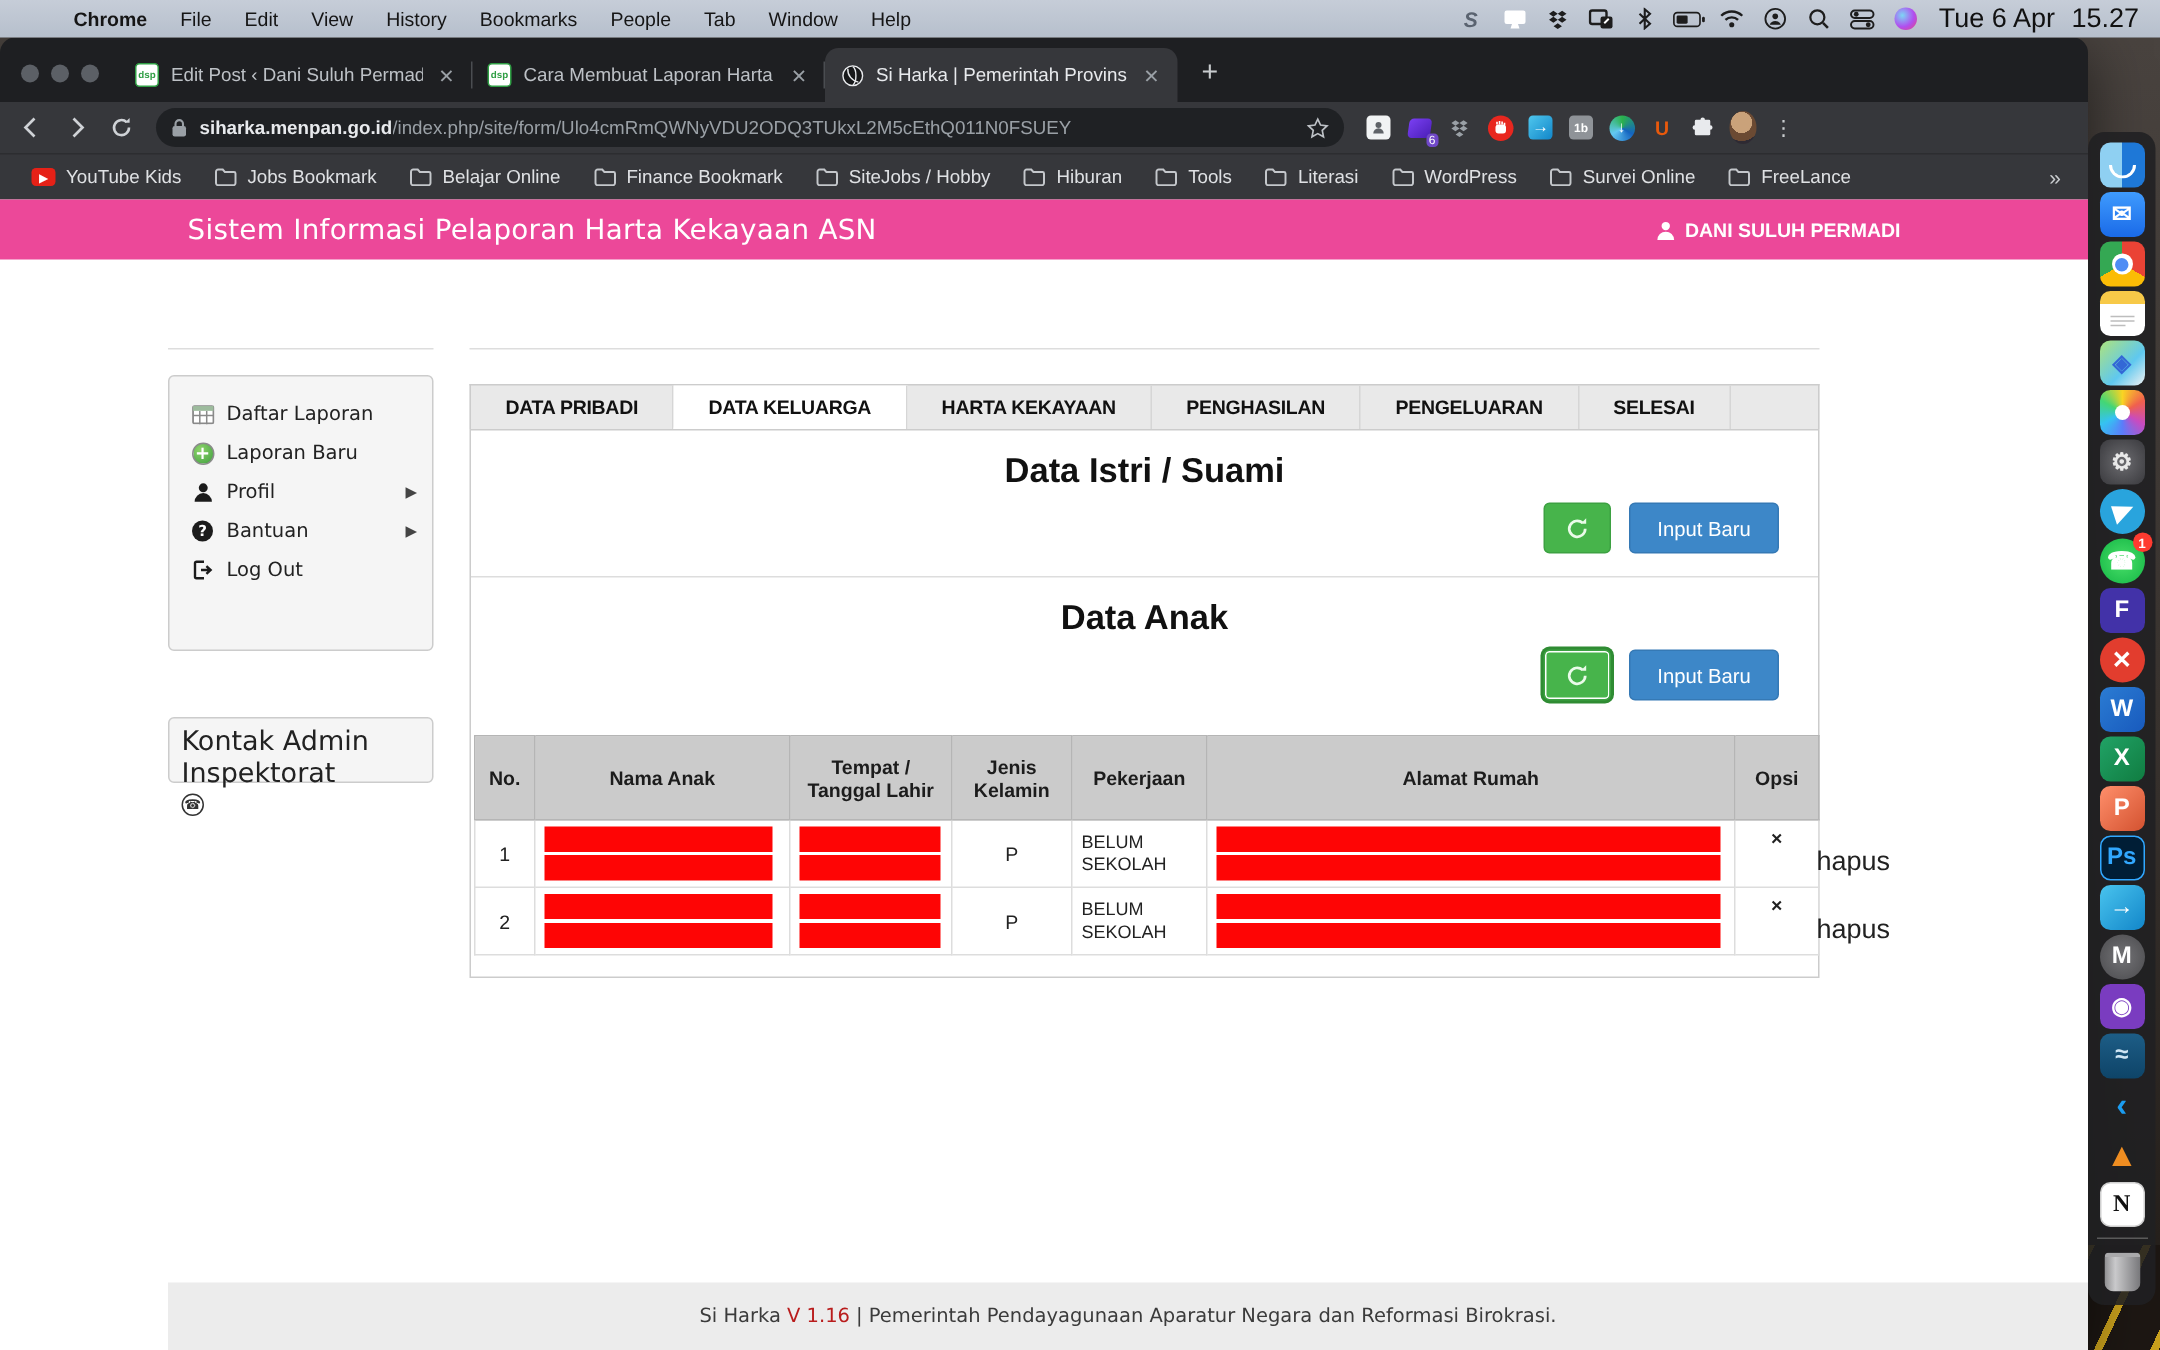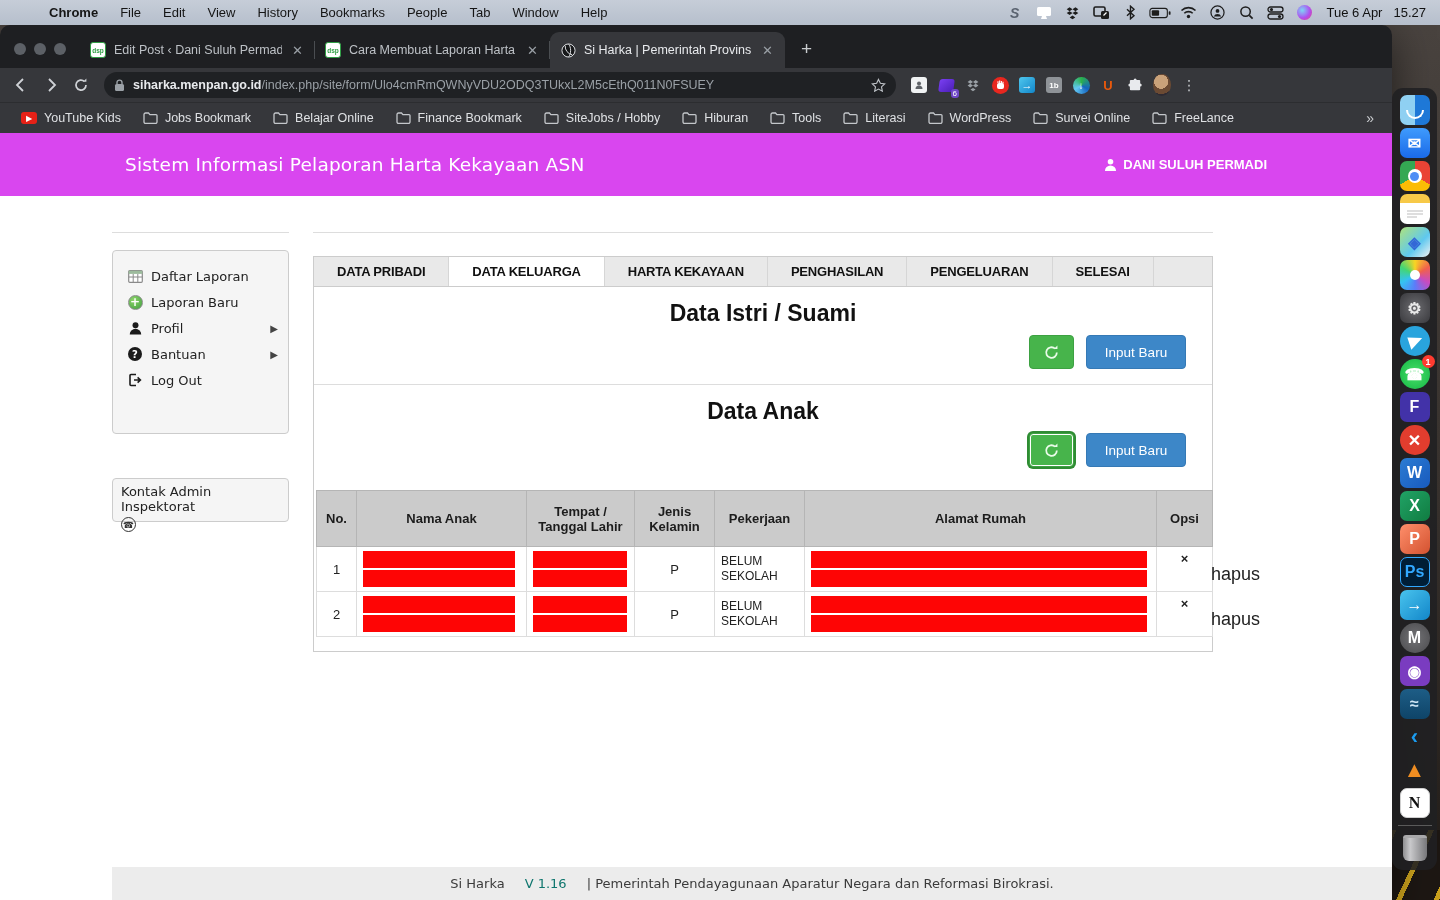--- a/index.html
+++ b/index.html
@@ -11,21 +11,21 @@
     background:repeating-linear-gradient(115deg,#1d1713 0 10px,#caa11d 10px 15px,#1d1713 15px 34px); }
 
   
   .menubar { position:absolute; top:0; left:0; width:1440px; height:25px; background:linear-gradient(#c6cdd8,#b6bfcc);
     display:flex; align-items:center; font-size:13px; color:#151515; z-index:50; }
   .menubar .apple { margin:0 18px 0 20px; font-size:14px; }
   .mb-item { padding:0 11px; }
   .mb-item.app { font-weight:bold; }
   .mb-right { margin-left:auto; display:flex; align-items:center; gap:7px; padding-right:14px; }
   .mb-status { width:22px; height:18px; display:flex; align-items:center; justify-content:center; }
-  .mb-clock { font-size:13px; color:#111; margin-left:4px; white-space:pre; }
+  .mb-clock { font-size:18px; color:#111; margin-left:4px; white-space:pre; }
   .siri-dot { width:15px; height:15px; border-radius:50%; background:radial-gradient(circle at 35% 35%, #7dd6f5, #b04ff0 55%, #e8447a); }
   .slogo { font-style:italic; font-weight:bold; color:#5a6370; font-size:14px; }
 
   
   .chrome { position:absolute; top:25px; left:0; width:1392px; height:875px; border-radius:10px 10px 0 0;
     overflow:hidden; box-shadow:0 10px 40px rgba(0,0,0,.55); z-index:10; }
   .tabstrip { height:43px; background:#1e1f22; display:flex; align-items:flex-end; }
   .win-dots { display:flex; gap:8px; padding:0 14px 13px 14px; align-items:center; }
   .win-dot { width:12px; height:12px; border-radius:50%; background:#5c6066; }
   .tab { width:235px; height:36px; display:flex; align-items:center; gap:8px; padding:0 10px; color:#bdc1c6;
@@ -52,42 +52,42 @@
   .kebab { color:#c9cccf; font-size:14px; letter-spacing:0; }
 
   .bookmarks { height:31px; background:#36373b; border-top:1px solid #2c2d30; display:flex; align-items:center;
     padding:0 12px; gap:4px; color:#dfe1e4; font-size:12.5px; }
   .bm { display:flex; align-items:center; gap:7px; padding:3px 9px; border-radius:12px; white-space:nowrap; }
   .bm-ovf { margin-left:auto; color:#c9cccf; font-size:14px; padding-right:6px; }
   .yt { width:16px; height:12px; background:#e62117; border-radius:3px; color:#fff; font-size:8px; display:flex; align-items:center; justify-content:center; }
 
   
   .page { position:relative; height:767px; background:#fff; }
-  .site-header { height:63px; background:#d946ef; color:#fff; display:flex; align-items:center;
+  .site-header { height:40px; background:#ec4899; color:#fff; display:flex; align-items:center;
     font-family:"DejaVu Sans", sans-serif;gap:12px; }
   .site-title { font-size:18.5px; margin-left:125px; letter-spacing:.2px; }
   .site-user { margin-left:auto; margin-right:125px; font-size:13px; font-weight:bold; display:flex; align-items:center; gap:6px;
     font-family:"Liberation Sans",sans-serif; }
 
   .hr-left { position:absolute; left:112px; top:99px; width:177px; border-top:1px solid #ddd; }
   .hr-main { position:absolute; left:313px; top:99px; width:900px; border-top:1px solid #ddd; }
 
   .side-menu { position:absolute; left:112px; top:117px; width:177px; height:184px; background:#f5f5f5;
     border:1px solid #ccc; border-radius:4px; padding:12px 0 0 14px; font-family:"DejaVu Sans",sans-serif; }
   .sm-item { display:flex; align-items:center; gap:8px; height:26px; font-size:13px; color:#222; }
   .sm-item .caret { margin-left:auto; margin-right:10px; color:#444; font-size:10px; }
   .sm-ic { width:16px; height:16px; display:flex; align-items:center; justify-content:center; }
   .qmark { width:14px; height:14px; border-radius:50%; background:#1b1b1b; color:#fff; font-size:10px; font-weight:bold;
     display:flex; align-items:center; justify-content:center; }
   .plusc { width:15px; height:15px; border-radius:50%; background:radial-gradient(circle at 35% 30%, #8ed46a, #3f9f3f); color:#fff;
     font-size:12px; font-weight:bold; display:flex; align-items:center; justify-content:center; border:1px solid #8b8b8b; }
 
   .contact-box { position:absolute; left:112px; top:345px; width:177px; height:44px; background:#f5f5f5;
     border:1px solid #ccc; border-radius:4px; padding:5px 8px; font-family:"DejaVu Sans",sans-serif; }
-  .contact-box .ct { font-size:13px; color:#222; }
+  .contact-box .ct { font-size:18px; color:#222; }
   .phone-ic { width:15px; height:15px; border-radius:50%; border:1.5px solid #333; color:#333; font-size:9px;
     display:flex; align-items:center; justify-content:center; margin-top:3px; }
 
   .form-area { position:absolute; left:313px; top:123px; width:900px; }
   .form-tabs { display:flex; height:30px; background:#e9e9e9; border:1px solid #ccc; border-bottom:0; }
   .ftab { padding:0 23px; display:flex; align-items:center; font-size:13px; font-weight:bold; color:#111;
     border-right:1px solid #d6d6d6; letter-spacing:-.2px; }
   .ftab.active { background:#fff; position:relative; }
   .ftab.active:after { content:""; position:absolute; left:0; right:0; bottom:-1px; height:2px; background:#fff; }
   .form-body { border:1px solid #ccc; background:#fff; height:366px; position:relative; }
@@ -101,23 +101,23 @@
 
   table.kids { border-collapse:collapse; margin:23px 2px 0 2px; width:896px; table-layout:fixed; }
   table.kids th { background:#cbcbcb; border:1px solid #b5b5b5; font-size:13px; color:#1c1c1c; height:56px; padding:2px 4px; }
   table.kids td { border:1px solid #ddd; height:45px; font-size:13px; color:#222; padding:2px 6px; vertical-align:middle; }
   td.ctr { text-align:center; }
   .redact { background:linear-gradient(#fe0505 0 47%, #fff 47% 53%, #fe0505 53% 100%); height:36px; }
   .hapus-x { font-weight:bold; font-size:13px; line-height:11px; }
   .hapus-t { font-size:18px;margin-left:48px; }
   .pj { font-size:12px; line-height:1.25; }
 
-  .site-footer { position:absolute; left:112px; right:0; bottom:0; height:33px; background:#ececec;
+  .site-footer { position:absolute; left:112px; right:0; bottom:0; height:45px; background:#ececec;
     display:flex; align-items:center; justify-content:center; font-family:"DejaVu Sans",sans-serif; font-size:13px; color:#3b3b3b; }
-  .site-footer .ver { color:#0f766e; margin:0 20px; }
+  .site-footer .ver { color:#b91c1c; margin:0 4px; }
 
   
   .dock { position:absolute; right:3px; top:88px; width:45px; background:rgba(32,32,34,.88); border-radius:11px;
     padding:7px 0; display:flex; flex-direction:column; align-items:center; gap:3px; z-index:60; }
   .dk { width:30px; height:30px; border-radius:7px; display:flex; align-items:center; justify-content:center;
     font-size:16px; font-weight:bold; position:relative; flex:0 0 30px; }
   .dk .badge { position:absolute; top:-4px; right:-5px; min-width:13px; height:13px; border-radius:7px; background:#ff3b30;
     color:#fff; font-size:9px; font-weight:bold; display:flex; align-items:center; justify-content:center; padding:0 2px; }
   .dk-sep { width:34px; border-top:1px solid #5a5a5a; margin:4px 0; }
   .trash { width:24px; height:26px; background:linear-gradient(90deg,#8e8e90,#c9c9cb 30%,#77777a); border-radius:3px 3px 6px 6px;

